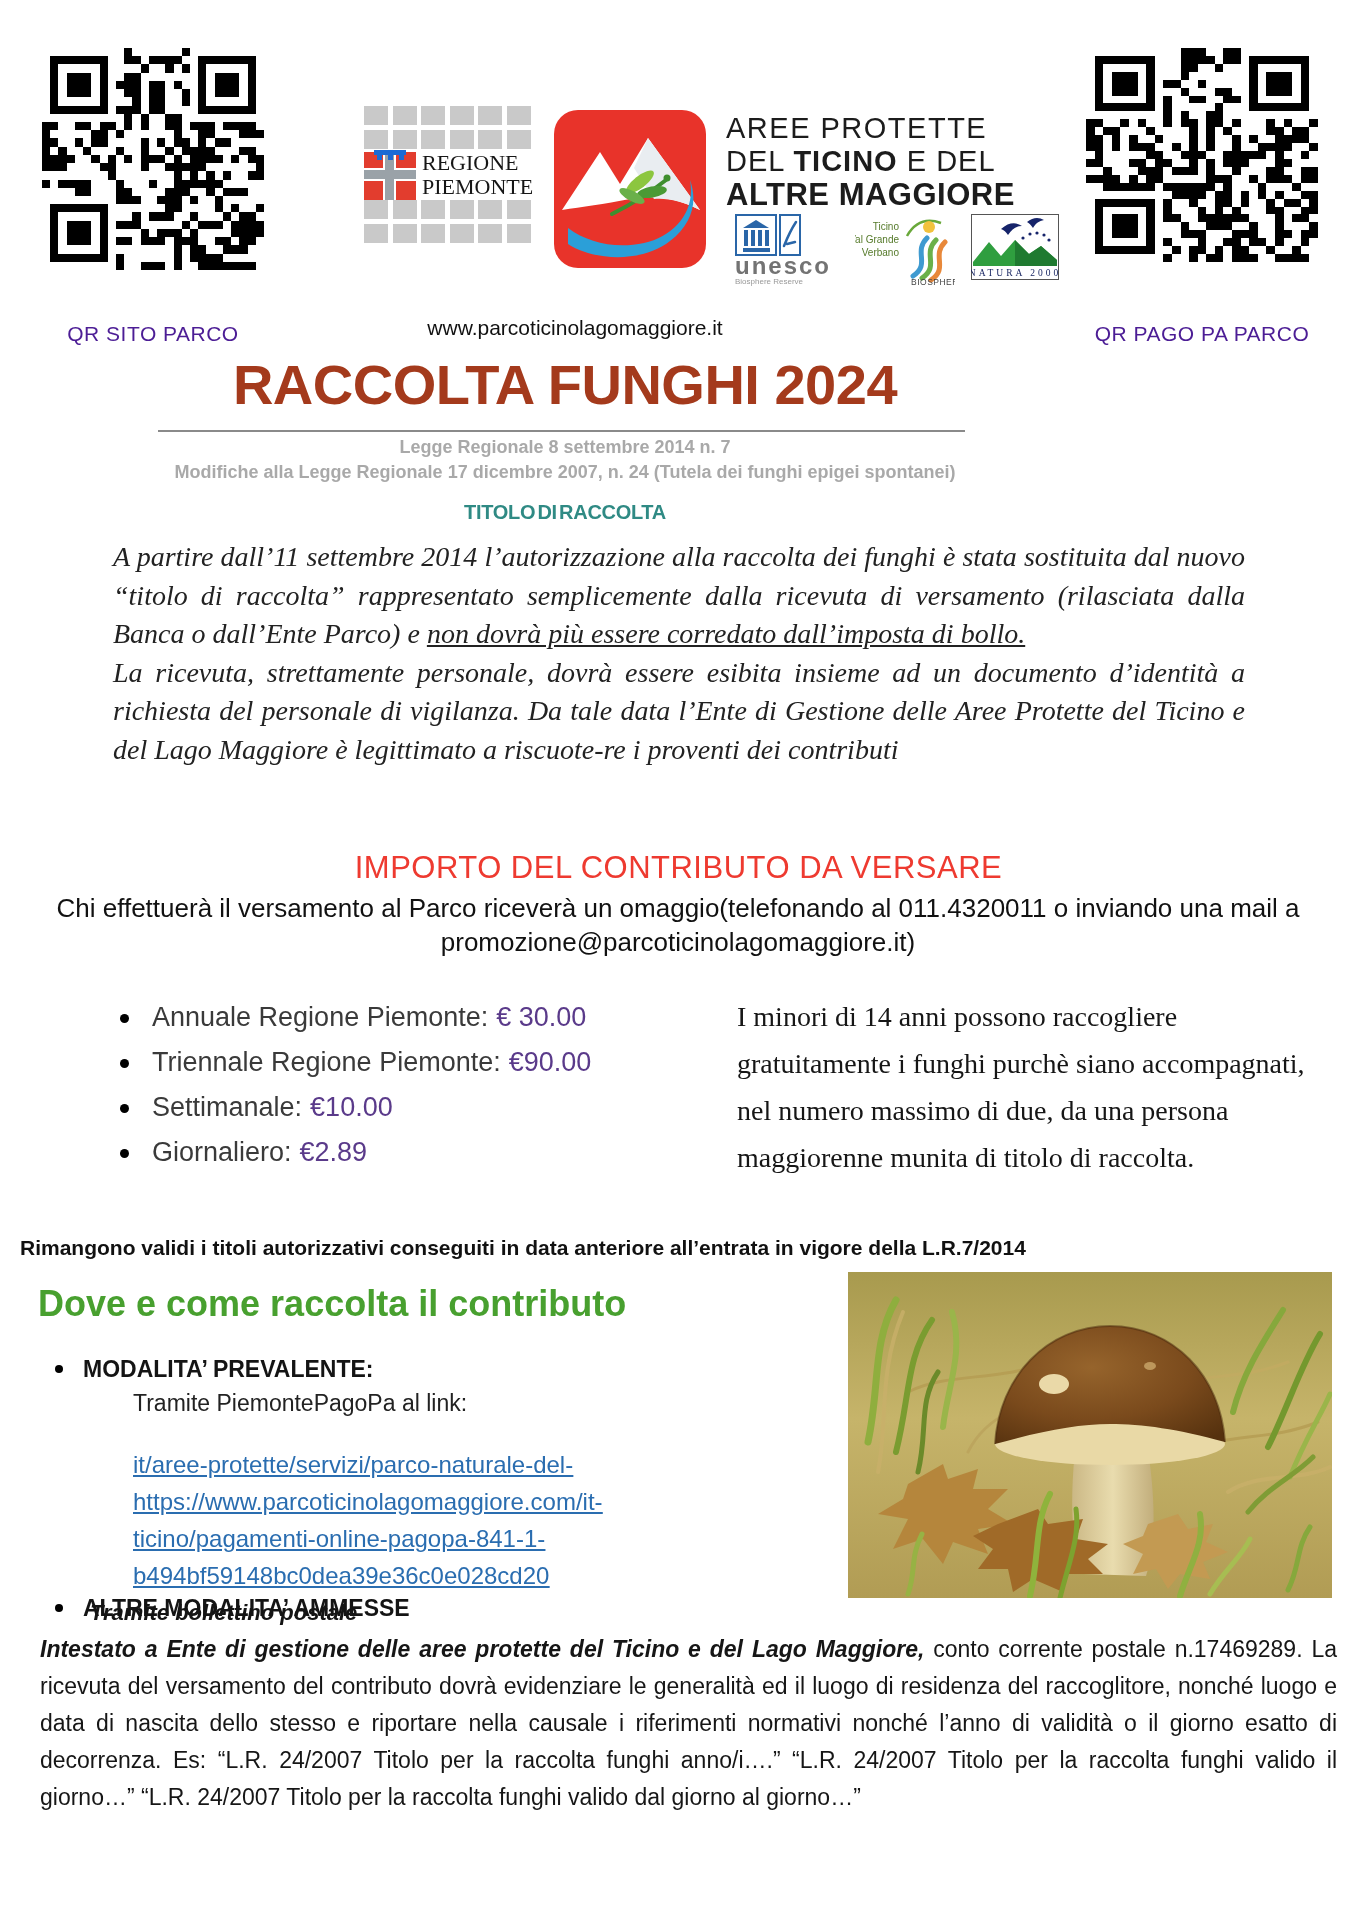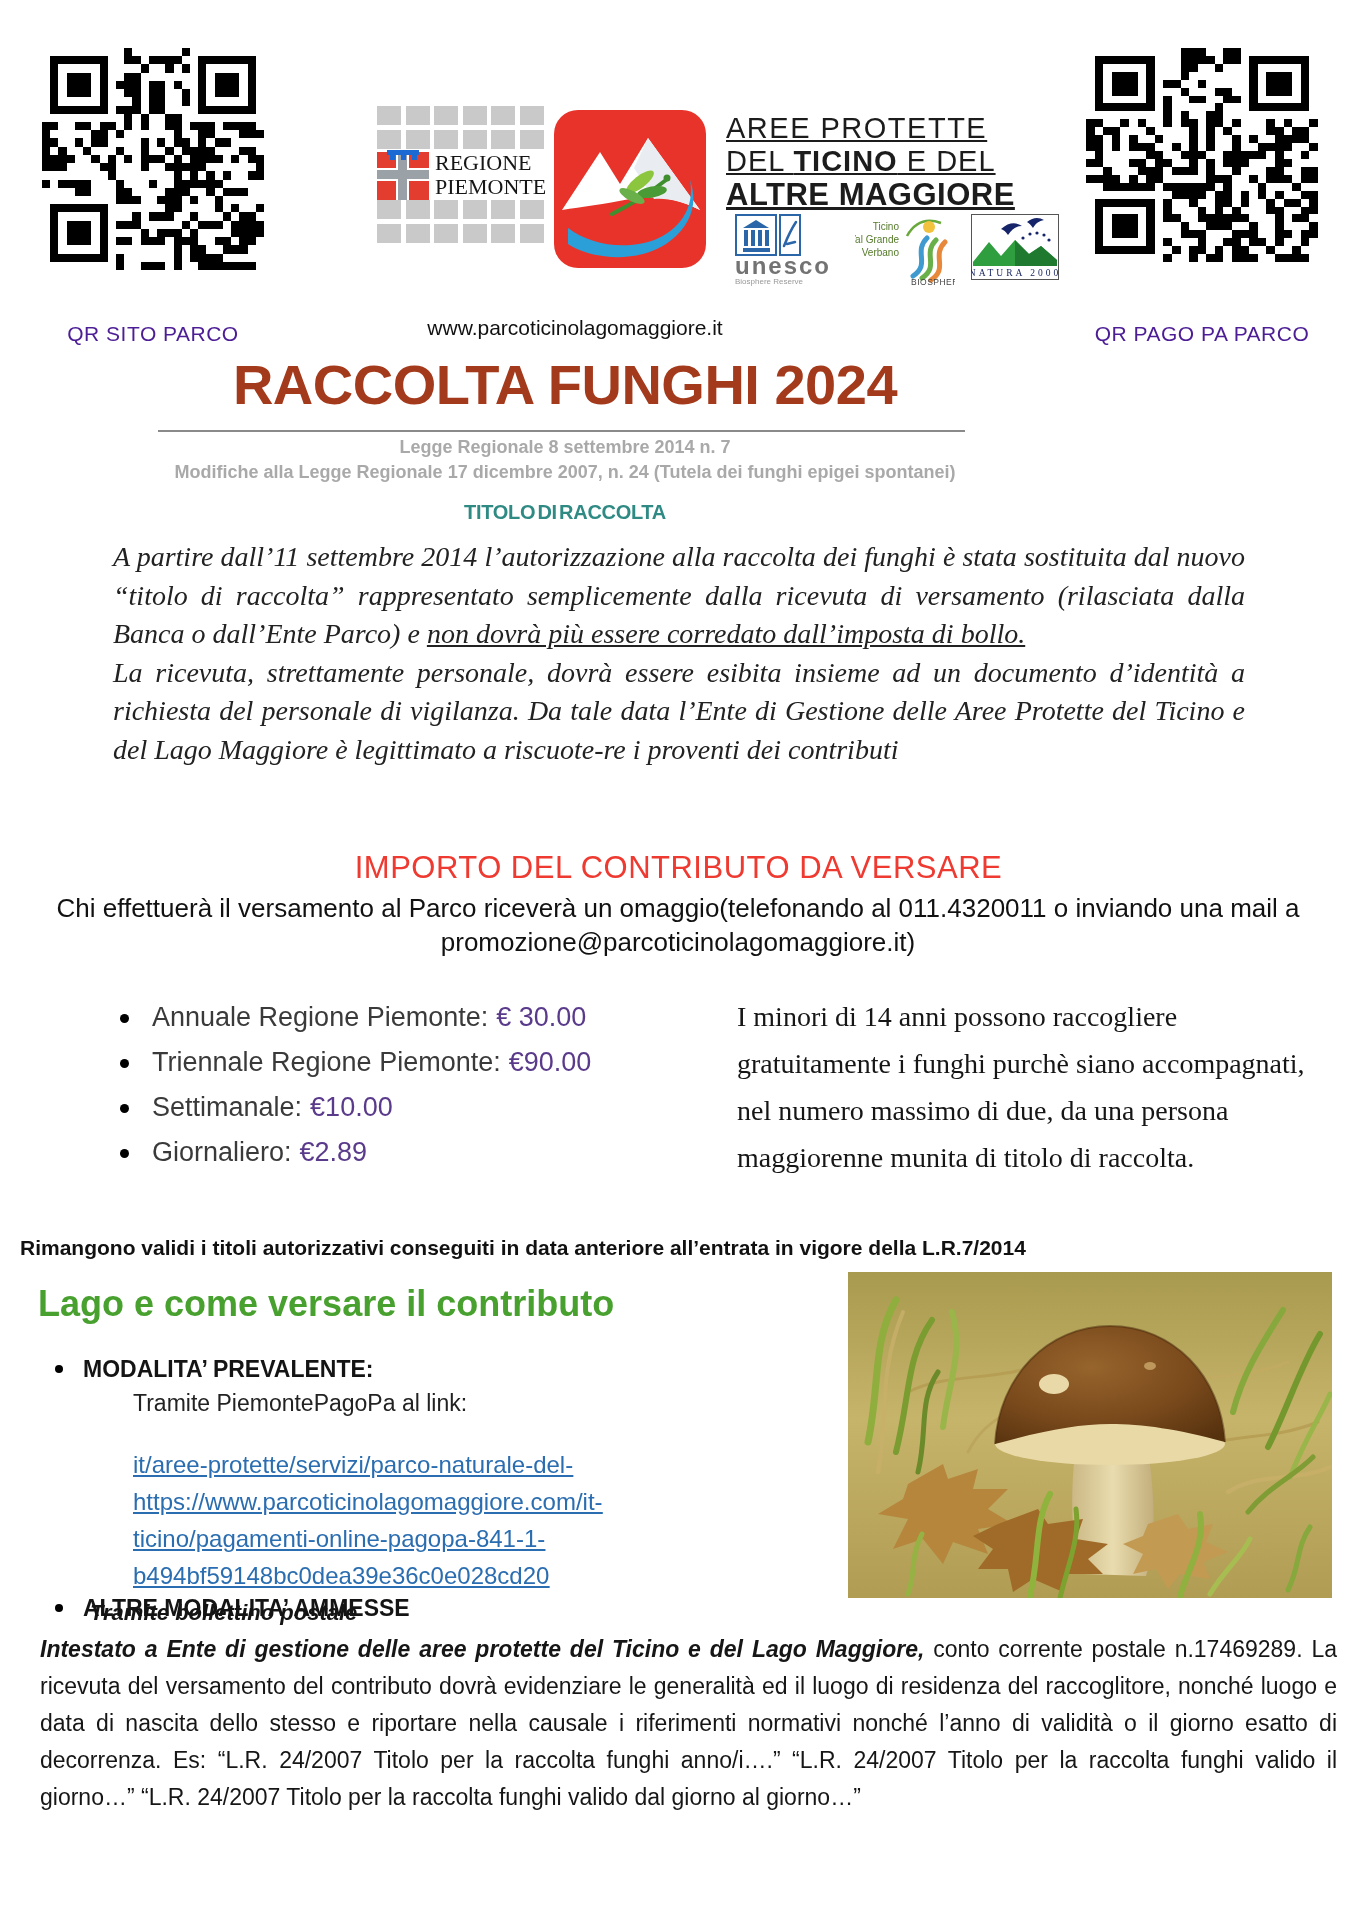--- a/index.html
+++ b/index.html
@@ -22,21 +22,21 @@
   .sh-red{background:#e23d2e;}
   .sh-gray{background:#9aa2a8;}
   .sh-blue{background:#1b6ad4;}
   .rp-text{position:absolute;left:58px;top:1px;font-family:"Liberation Serif",serif;
            font-size:22px;line-height:24px;color:#161616;}
 
   
   .parco-logo svg{display:block;}
 
   
-  .aree{width:310px;line-height:33px;color:#1c1c1c;text-decoration:underline;}
+  .aree{width:310px;line-height:33px;color:#1c1c1c;}
   .aree .l1{font-size:29px;letter-spacing:1.5px;}
   .aree .l2{font-size:29px;letter-spacing:1px;}
   .aree .l3{font-size:31px;font-weight:900;letter-spacing:.5px;}
   .aree b{font-weight:900;}
 
   .partners{display:flex;gap:16px;align-items:flex-start;}
   .unesco{width:104px;text-align:left;}
   .unesco-word{font-size:24px;font-weight:bold;color:#737373;letter-spacing:2px;line-height:20px;}
   .unesco-sub{font-size:8px;color:#999;margin-top:1px;}
   .bio-logo svg,.natura-logo svg,.unesco svg{display:block;}
@@ -585,21 +585,21 @@
         <rect x="19" y="1" width="7" height="7" fill="#000"></rect>
         <rect x="20" y="2" width="5" height="5" fill="#fff"></rect>
         <rect x="21" y="3" width="3" height="3" fill="#000"></rect>
         <rect x="1" y="19" width="7" height="7" fill="#000"></rect>
         <rect x="2" y="20" width="5" height="5" fill="#fff"></rect>
         <rect x="3" y="21" width="3" height="3" fill="#000"></rect>
       </svg>
     </div>
   <div class="abs qr-label" style="left:1060px;top:302px;width:284px;">QR PAGO PA PARCO</div>
 
-  <div class="abs rp" style="left:377px;top:106px;">
+  <div class="abs rp" style="left:364px;top:106px;">
     <div id="rp-grid" class="abs" style="left:0;top:0;width:170px;height:140px;">
         <div class="rp-sq" style="left: 0px; top: 0px;"></div>
         <div class="rp-sq" style="left: 28.5px; top: 0px;"></div>
         <div class="rp-sq" style="left: 57px; top: 0px;"></div>
         <div class="rp-sq" style="left: 85.5px; top: 0px;"></div>
         <div class="rp-sq" style="left: 114px; top: 0px;"></div>
         <div class="rp-sq" style="left: 142.5px; top: 0px;"></div>
         <div class="rp-sq" style="left: 0px; top: 23.5px;"></div>
         <div class="rp-sq" style="left: 28.5px; top: 23.5px;"></div>
         <div class="rp-sq" style="left: 57px; top: 23.5px;"></div>
@@ -725,21 +725,21 @@
     <div class="price-row"><span>Annuale Regione Piemonte:</span><span class="price-val">€ 30.00</span></div>
     <div class="price-row"><span>Triennale Regione Piemonte:</span><span class="price-val">€90.00</span></div>
     <div class="price-row"><span>Settimanale:</span><span class="price-val">€10.00</span></div>
     <div class="price-row"><span>Giornaliero:</span><span class="price-val">€2.89</span></div>
   </div>
 
   <div class="abs minors">I minori di 14 anni possono raccogliere gratuitamente i funghi purchè siano accompagnati, nel numero massimo di due, da una persona maggiorenne munita di titolo di raccolta.</div>
 
   <div class="abs validity">Rimangono validi i titoli autorizzativi conseguiti in data anteriore all’entrata in vigore della L.R.7/2014</div>
 
-  <div class="abs pay-head">Lago e come versare il contributo</div>
+  <div class="abs pay-head">Dove e come raccolta il contributo</div>
 
   <div class="abs mod-prev bullet">MODALITA’ PREVALENTE:</div>
   <div class="abs mod-sub">Tramite PiemontePagoPa al link:</div>
 
   <div class="abs pay-link">
     <div>it/aree-protette/servizi/parco-naturale-del-</div>
     <div>https://www.parcoticinolagomaggiore.com/it-</div>
     <div>ticino/pagamenti-online-pagopa-841-1-</div>
     <div>b494bf59148bc0dea39e36c0e028cd20</div>
   </div>

